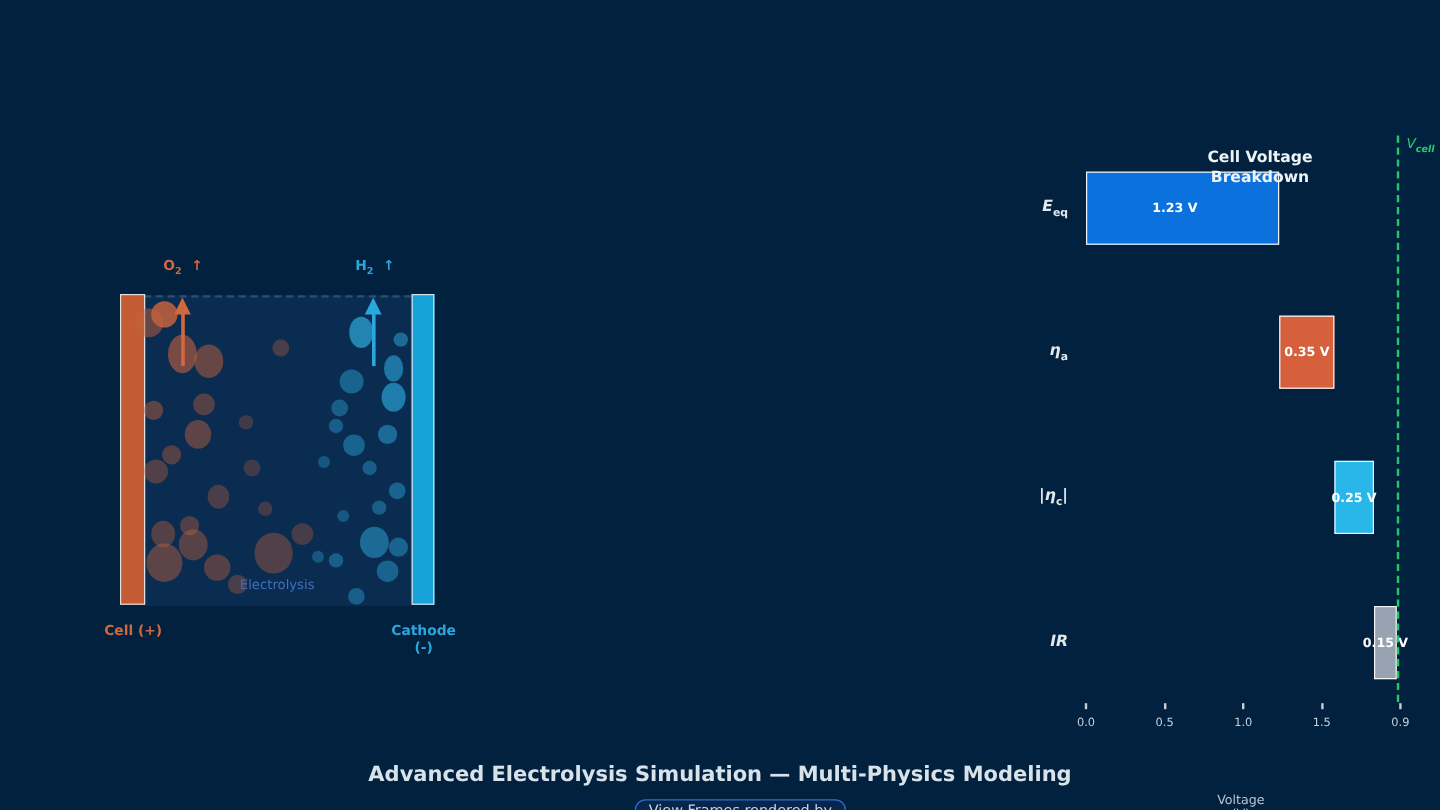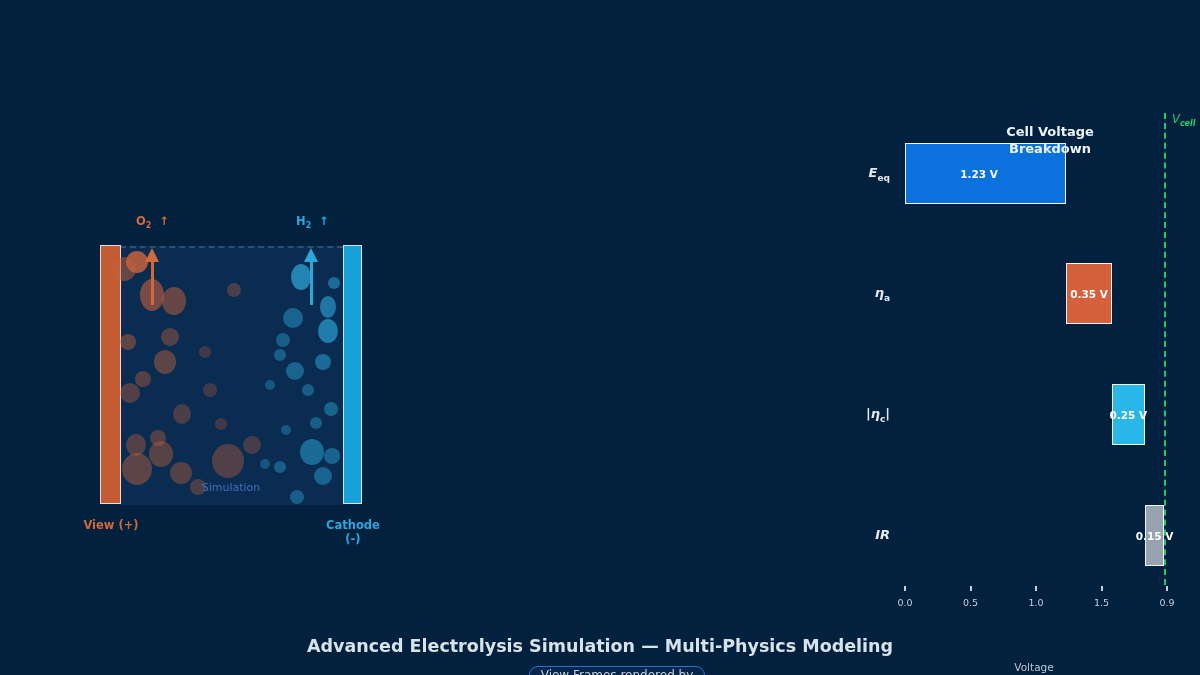--- a/index.html
+++ b/index.html
@@ -96,22 +96,22 @@
       <div class="bubble" style="left: 290px; top: 490px; width: 14px; height: 14px; background: rgb(45, 169, 220); opacity: 0.4;"></div>
       <div class="bubble" style="left: 281px; top: 425px; width: 10px; height: 10px; background: rgb(45, 169, 220); opacity: 0.35;"></div>
       <div class="bubble" style="left: 302px; top: 384px; width: 12px; height: 12px; background: rgb(45, 169, 220); opacity: 0.4;"></div>
     </div>
 
   <div class="arrow-stem" style="left:151px;top:261px;height:44px;background:#d06a3c;"></div>
   <div class="arrow-head" style="left:145px;top:248px;border-bottom:14px solid #d06a3c;"></div>
   <div class="arrow-stem" style="left:310px;top:261px;height:44px;background:#2aa7dd;"></div>
   <div class="arrow-head" style="left:304px;top:248px;border-bottom:14px solid #2aa7dd;"></div>
 
-  <div class="abs ctr" style="left:231px;top:481px;font-size:11px;color:#3f6fbe;">Simulation</div>
-  <div class="abs ctr foot-label" style="left:111px;top:518px;color:#d4683a;">View (+)</div>
+  <div class="abs ctr" style="left:231px;top:481px;font-size:11px;color:#3f6fbe;">Electrolysis</div>
+  <div class="abs ctr foot-label" style="left:111px;top:518px;color:#d4683a;">Cell (+)</div>
   <div class="abs ctr foot-label" style="left:353px;top:518px;color:#2aa7dd;">Cathode (-)</div>
 </div>
 
 <div class="abs" style="left:420px;top:0;width:430px;height:640px;">
   <div id="voltage-bars">
       <div class="vbar" style="left: 485px; top: 143px; width: 161.13px; height: 61px; background: rgb(11, 114, 221); z-index: 1;"></div>
       <div class="vbar-label" style="left: 559px; top: 173.5px; z-index: 2;">1.23 V</div>
       <div class="vbar" style="left: 646.13px; top: 263px; width: 45.85px; height: 61px; background: rgb(214, 96, 60); z-index: 1;"></div>
       <div class="vbar-label" style="left: 669.055px; top: 293.5px; z-index: 2;">0.35 V</div>
       <div class="vbar" style="left: 691.98px; top: 384px; width: 32.75px; height: 61px; background: rgb(41, 182, 232); z-index: 1;"></div>

